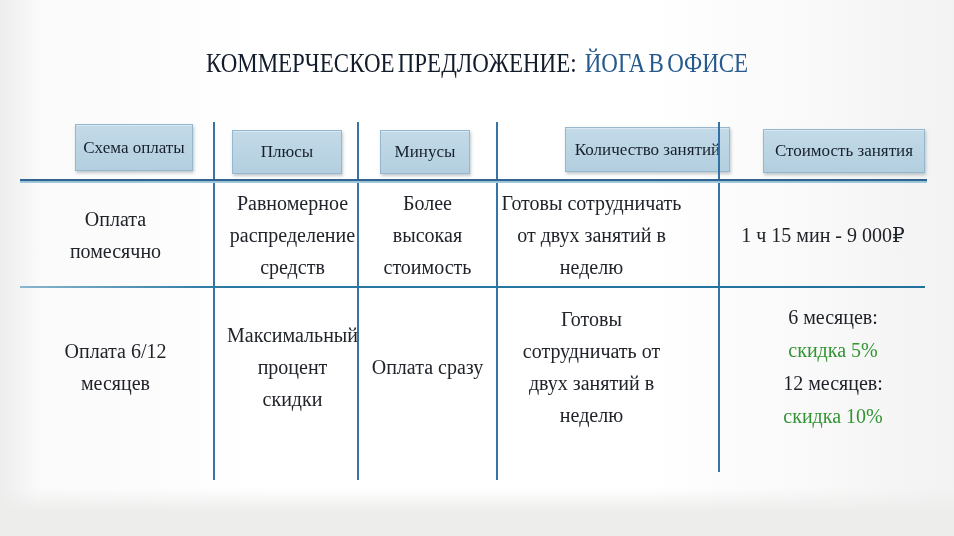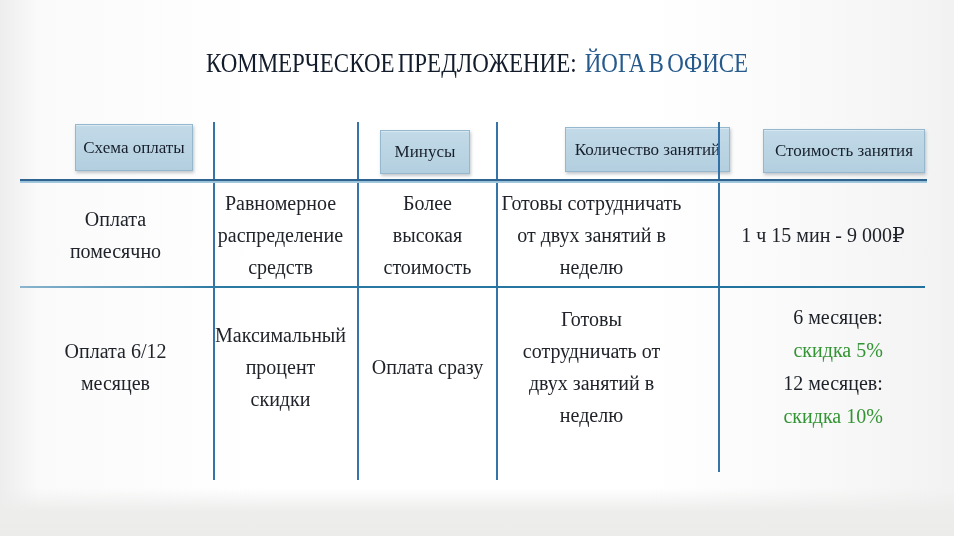--- a/index.html
+++ b/index.html
@@ -57,44 +57,47 @@
     position:absolute;
     display:flex;align-items:center;justify-content:center;
     text-align:center;
     font-size:20px;line-height:32px;
     white-space:pre-line;
     color:#20242a;
   }
   .r1{top:183px;height:103px;}
   .r2{top:292px;height:150px;}
   .c1{left:18px;width:195px;}
-  .c2{left:215px;width:131px;}
+  .c2{left:215px;width:131px;padding-left:12px;}
   .c3{left:359px;width:137px;}
   .c4{left:498px;width:187px;}
   .c5{left:720px;width:206px;}
   .price-block{
-    text-align:right;line-height:33px;
+    text-align:center;line-height:33px;
     position:relative;left:10px;
     white-space:nowrap;
   }
   .price-line-green{color:#339433;}
   .price-line-dark{color:#1d2127;}
 </style>
 </head>
 <body>
 
 <div class="slide">
 
   <div class="title">
     <span>КОММЕРЧЕСКОЕ ПРЕДЛОЖЕНИЕ:</span>
     <span class="hl">ЙОГА В ОФИСЕ</span>
   </div>
 
   <div class="chip chip1">
     <span>Схема оплаты</span>
+  </div>
+  <div class="chip chip2">
+    <span>Плюсы</span>
   </div>
   <div class="chip chip3">
     <span>Минусы</span>
   </div>
   <div class="chip chip4">
     <span>Количество занятий</span>
   </div>
   <div class="chip chip5">
     <span>Стоимость занятия</span>
   </div>

